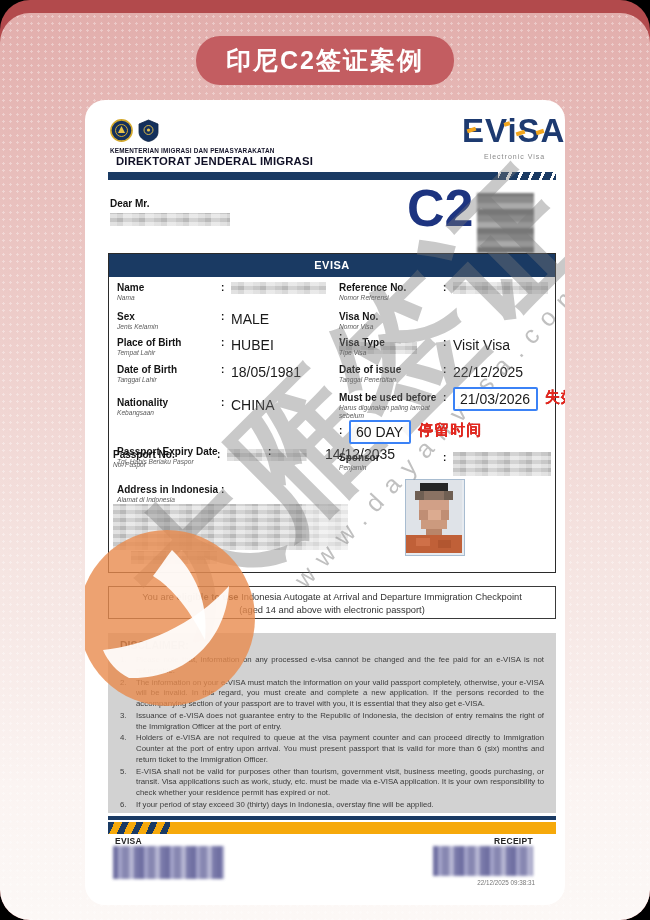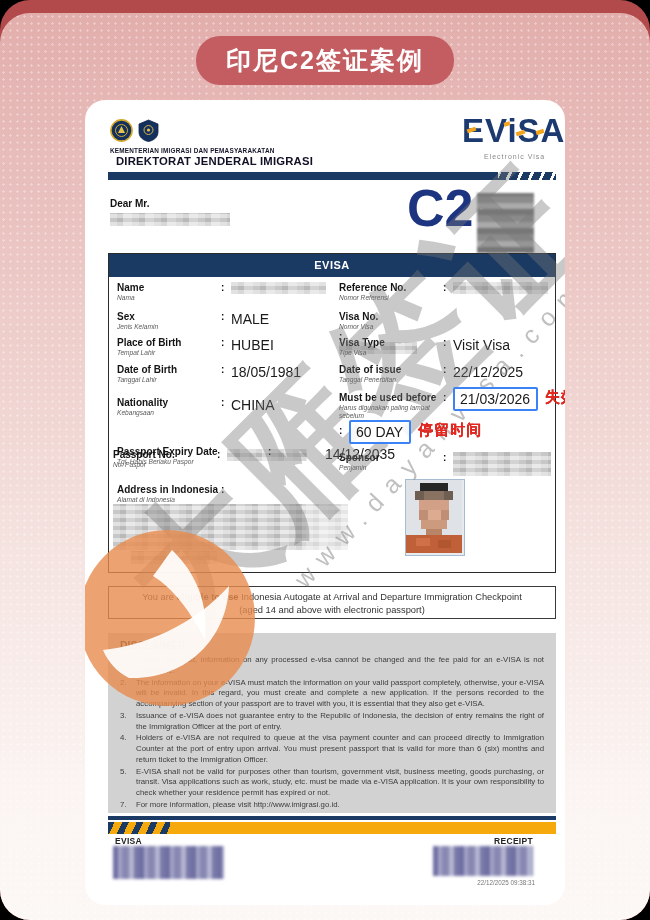--- a/index.html
+++ b/index.html
@@ -288,20 +288,21 @@
     <div>(aged 14 and above with electronic passport)</div>
   </div>
 
   <div class="abs disc">
     <div class="disc-title">DISCLAIMER:</div>
     <div class="disc-item"><span class="num">1.</span><span>Please note that, information on any processed e-visa cannot be changed and the fee paid for an e-VISA is not refundable.</span></div>
     <div class="disc-item"><span class="num">2.</span><span>The information on your e-VISA must match the information on your valid passport completely, otherwise, your e-VISA will be invalid. In this regard, you must create and complete a new application. If the persons recorded to the accompanying section of your passport are to travel with you, it is essential that they also get e-VISA.</span></div>
     <div class="disc-item"><span class="num">3.</span><span>Issuance of e-VISA does not guarantee entry to the Republic of Indonesia, the decision of entry remains the right of the Immigration Officer at the port of entry.</span></div>
     <div class="disc-item"><span class="num">4.</span><span>Holders of e-VISA are not required to queue at the visa payment counter and can proceed directly to Immigration Counter at the port of entry upon arrival. You must present passport that is valid for more than 6 (six) months and return ticket to the Immigration Officer.</span></div>
     <div class="disc-item"><span class="num">5.</span><span>E-VISA shall not be valid for purposes other than tourism, government visit, business meeting, goods purchasing, or transit. Visa applications such as work, study, etc. must be made via e-VISA application. It is your own responsibility to check whether your residence permit has expired or not.</span></div>
+    <div class="disc-item"><span class="num">6.</span><span>If your period of stay exceed 30 (thirty) days in Indonesia, overstay fine will be applied.</span></div>
     <div class="disc-item"><span class="num">7.</span><span>For more information, please visit http://www.imigrasi.go.id.</span></div>
   </div>
 
   <div class="abs navy-line"></div>
   <div class="abs yellow-bar"></div>
   <div class="abs foot-label" style="left:30px;top:736px;">EVISA</div>
   <div class="abs barcode" style="left:28px;top:746px;width:111px;height:33px;"></div>
   <div class="abs foot-label" style="right:32px;top:736px;">RECEIPT</div>
   <div class="abs barcode" style="right:32px;top:746px;width:100px;height:30px;"></div>
   <div class="abs timestamp" style="right:30px;top:779px;">22/12/2025 09:38:31</div>

